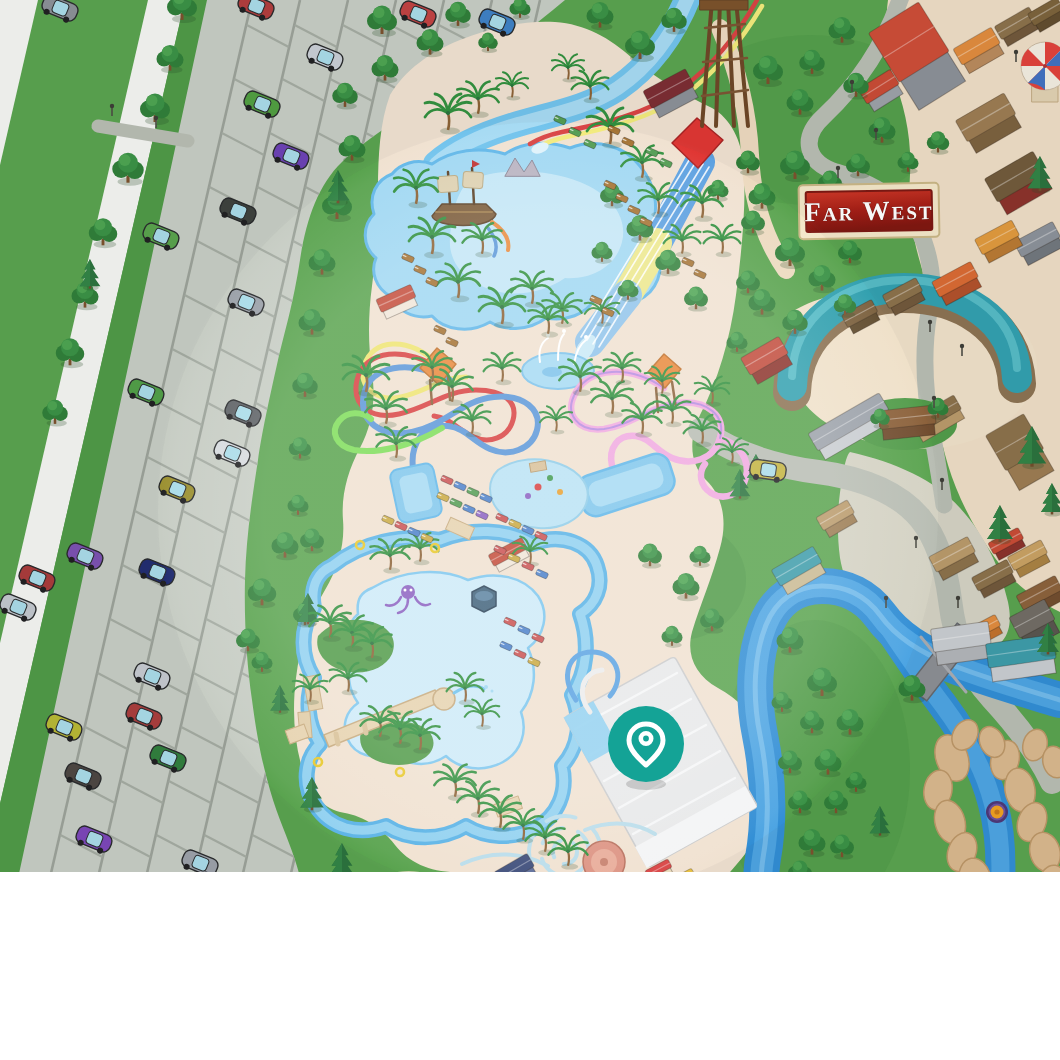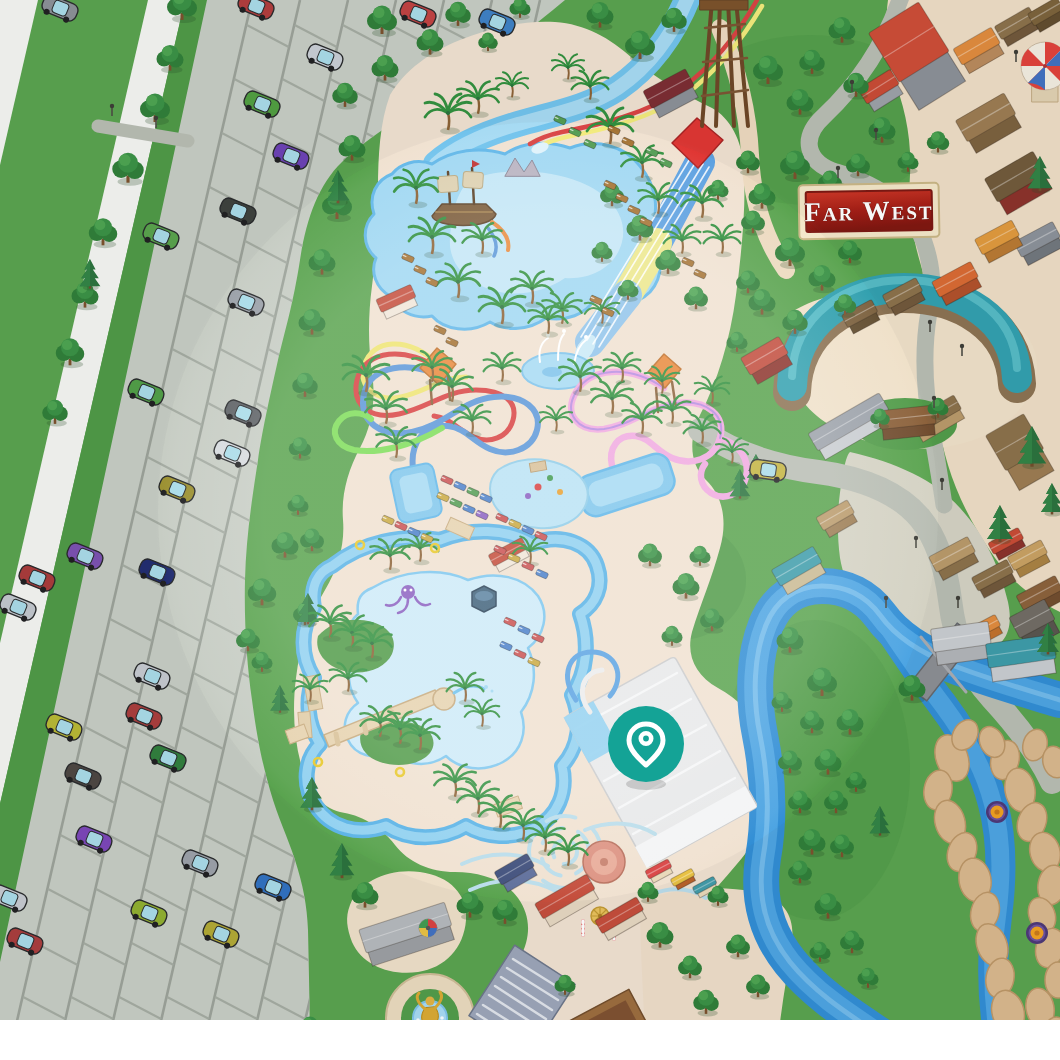--- a/index.html
+++ b/index.html
@@ -1,16 +1,16 @@
 <!DOCTYPE html>
 <html><head>
 <meta charset="utf-8">
 <style>
   html,body{margin:0;padding:0;background:#fff;}
-  #stage{width:1060px;height:1020px;position:relative;overflow:hidden;font-family:"Liberation Sans",sans-serif;}
+  #stage{width:1060px;height:872px;position:relative;overflow:hidden;font-family:"Liberation Sans",sans-serif;}
   #map-svg{display:block;width:1060px;height:1060px;}
   #sign-text{font-family:"Liberation Serif",serif;font-weight:bold;font-size:27px;fill:#ffffff;
     text-anchor:middle;font-variant:small-caps;letter-spacing:2px;stroke:#6a120c;stroke-width:0.7px;paint-order:stroke;}
 </style>
 </head>
 <body>
 
 <div id="stage">
   <svg id="map-svg" viewBox="0 0 1060 1060">
     <g id="g-under">

